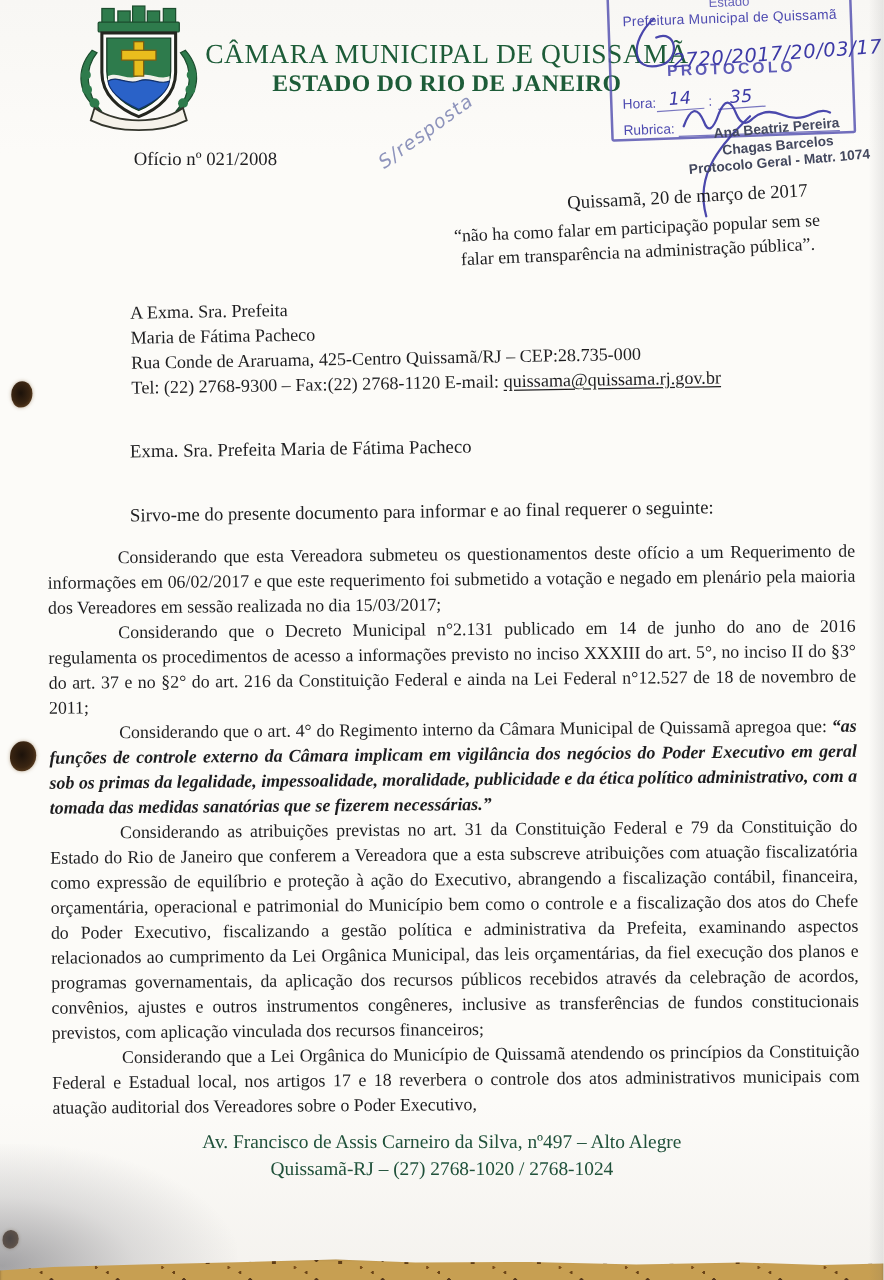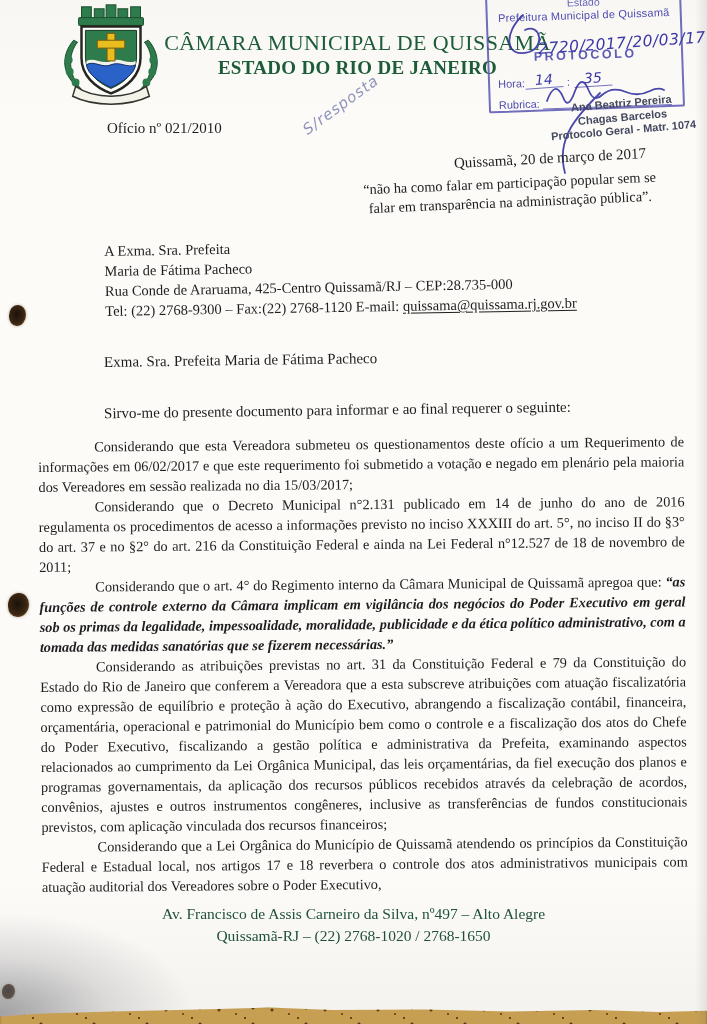--- a/index.html
+++ b/index.html
@@ -156,21 +156,21 @@
   </svg>
 
   <div class="clerk-stamp">
     <div>Ana Beatriz Pereira</div>
     <div>Chagas Barcelos</div>
     <div>Protocolo Geral - Matr. 1074</div>
   </div>
 
   <div class="note-hand">S/resposta</div>
 
-  <div class="oficio">Ofício nº 021/2010</div>
+  <div class="oficio">Ofício nº 021/2008</div>
 
   <div class="dateline">Quissamã, 20 de março de 2017</div>
   <div class="quote">
     <div>“não ha como falar em participação popular sem se</div>
     <div>falar em transparência na administração pública”.</div>
   </div>
 
   <div class="addressee">
     <div>A Exma. Sra. Prefeita</div>
     <div>Maria de Fátima Pacheco</div>
@@ -184,21 +184,21 @@
   <div class="body-text">
     <p class="para">Considerando que esta Vereadora submeteu os questionamentos deste ofício a um Requerimento de informações em 06/02/2017 e que este requerimento foi submetido a votação e negado em plenário pela maioria dos Vereadores em sessão realizada no dia 15/03/2017;</p>
     <p class="para">Considerando que o Decreto Municipal n°2.131 publicado em 14 de junho do ano de 2016 regulamenta os procedimentos de acesso a informações previsto no inciso XXXIII do art. 5°, no inciso II do §3° do art. 37 e no §2° do art. 216 da Constituição Federal e ainda na Lei Federal n°12.527 de 18 de novembro de 2011;</p>
     <p class="para"><span>Considerando que o art. 4° do Regimento interno da Câmara Municipal de Quissamã apregoa que: </span><span class="bold-italic">“as funções de controle externo da Câmara implicam em vigilância dos negócios do Poder Executivo em geral sob os primas da legalidade, impessoalidade, moralidade, publicidade e da ética político administrativo, com a tomada das medidas sanatórias que se fizerem necessárias.”</span></p>
     <p class="para">Considerando as atribuições previstas no art. 31 da Constituição Federal e 79 da Constituição do Estado do Rio de Janeiro que conferem a Vereadora que a esta subscreve atribuições com atuação fiscalizatória como expressão de equilíbrio e proteção à ação do Executivo, abrangendo a fiscalização contábil, financeira, orçamentária, operacional e patrimonial do Município bem como o controle e a fiscalização dos atos do Chefe do Poder Executivo, fiscalizando a gestão política e administrativa da Prefeita, examinando aspectos relacionados ao cumprimento da Lei Orgânica Municipal, das leis orçamentárias, da fiel execução dos planos e programas governamentais, da aplicação dos recursos públicos recebidos através da celebração de acordos, convênios, ajustes e outros instrumentos congêneres, inclusive as transferências de fundos constitucionais previstos, com aplicação vinculada dos recursos financeiros;</p>
     <p class="para">Considerando que a Lei Orgânica do Município de Quissamã atendendo os princípios da Constituição Federal e Estadual local,  nos artigos 17 e 18 reverbera o controle dos atos administrativos municipais com atuação auditorial dos Vereadores sobre o Poder Executivo,</p>
   </div>
 
   <div class="footer">
     <div>Av. Francisco de Assis Carneiro da Silva, nº497 – Alto Alegre</div>
-    <div>Quissamã-RJ – (22) 2768-1020 / 2768-1650</div>
+    <div>Quissamã-RJ – (27) 2768-1020 / 2768-1024</div>
   </div>
 
   <div class="hole hole1"></div>
   <div class="hole hole2"></div>
   <div class="hole hole3"></div>
   <div class="corner-shadow"></div>
   <div class="paper-strip"></div>
   <div class="edge-right"></div>
 
 </div>

